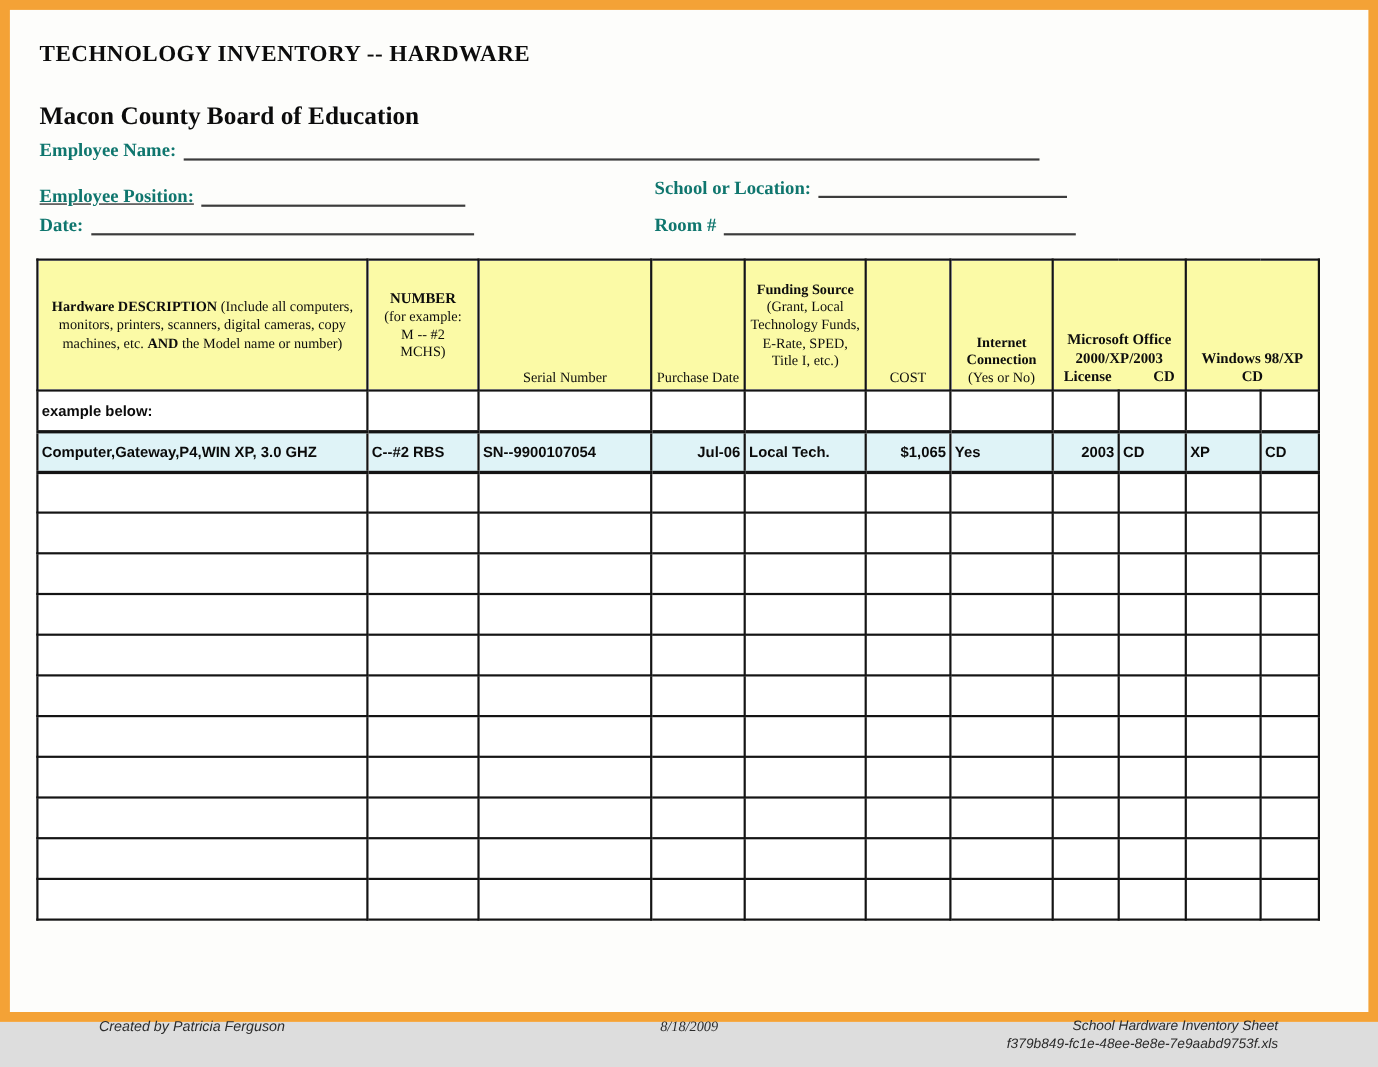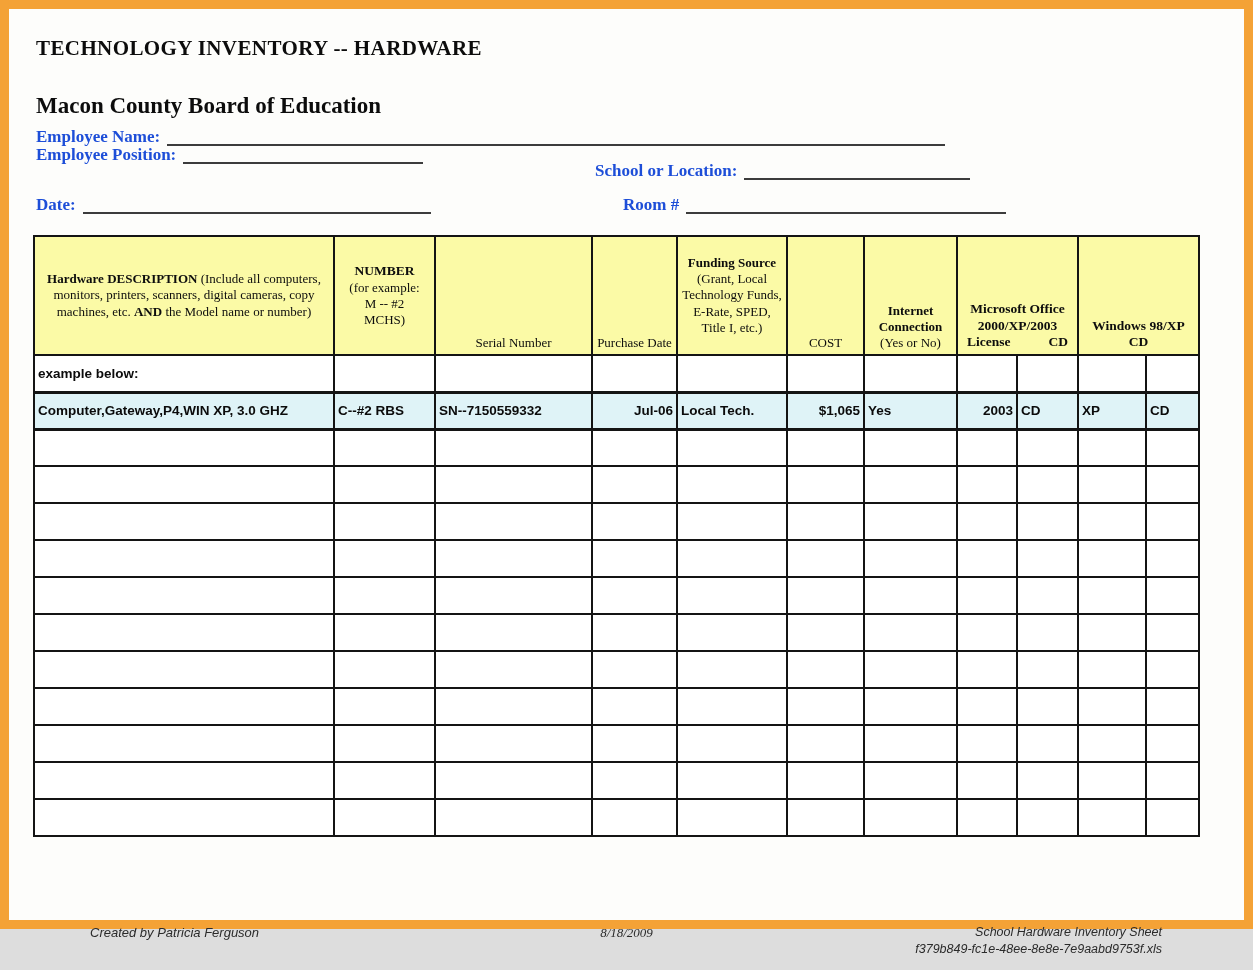--- a/index.html
+++ b/index.html
@@ -18,28 +18,28 @@
     position:absolute; left:27px; top:27px;
     font-size:21px; font-weight:bold; color:#0c0c0c; letter-spacing:.4px;
   }
   .org-title {
     position:absolute; left:27px; top:84px;
     font-size:23px; font-weight:bold; color:#0c0c0c;
   }
 
   
   .field { position:absolute; display:flex; align-items:flex-end; }
-  .field .label { font-size:17px; font-weight:bold; color:#1d4ed8; white-space:nowrap; }
+  .field .label { font-size:17px; font-weight:bold; color:#0f766e; white-space:nowrap; }
   .fill-line { display:inline-block; border-bottom:2px solid #3c3c3c; height:14px; margin-left:7px; margin-bottom:1px; }
 
   .f-name      { left:27px;  top:118px; }
-  .f-position  { left:27px;  top:136px; }
+  .f-position  { left:27px;  top:160px;text-decoration:underline; }
   .f-school    { left:586px; top:152px; }
   .f-date      { left:27px;  top:186px; }
-  .f-room      { left:614px; top:186px; }
+  .f-room      { left:586px; top:186px; }
 
   .w-name   { width:778px; }
   .w-pos    { width:240px; }
   .w-school { width:226px; }
   .w-date   { width:348px; }
   .w-room   { width:320px; }
 
   
   table.inv {
     position:absolute; left:24px; top:226px;
@@ -169,21 +169,21 @@
         <td></td>
         <td></td>
         <td></td>
         <td></td>
         <td></td>
         <td></td>
       </tr>
       <tr class="example-data">
         <td>Computer,Gateway,P4,WIN XP, 3.0 GHZ</td>
         <td>C--#2 RBS</td>
-        <td>SN--7150559332</td>
+        <td>SN--9900107054</td>
         <td class="ta-r">Jul-06</td>
         <td>Local Tech.</td>
         <td class="ta-r">$1,065</td>
         <td>Yes</td>
         <td class="ta-r">2003</td>
         <td>CD</td>
         <td>XP</td>
         <td>CD</td>
       </tr>
 

